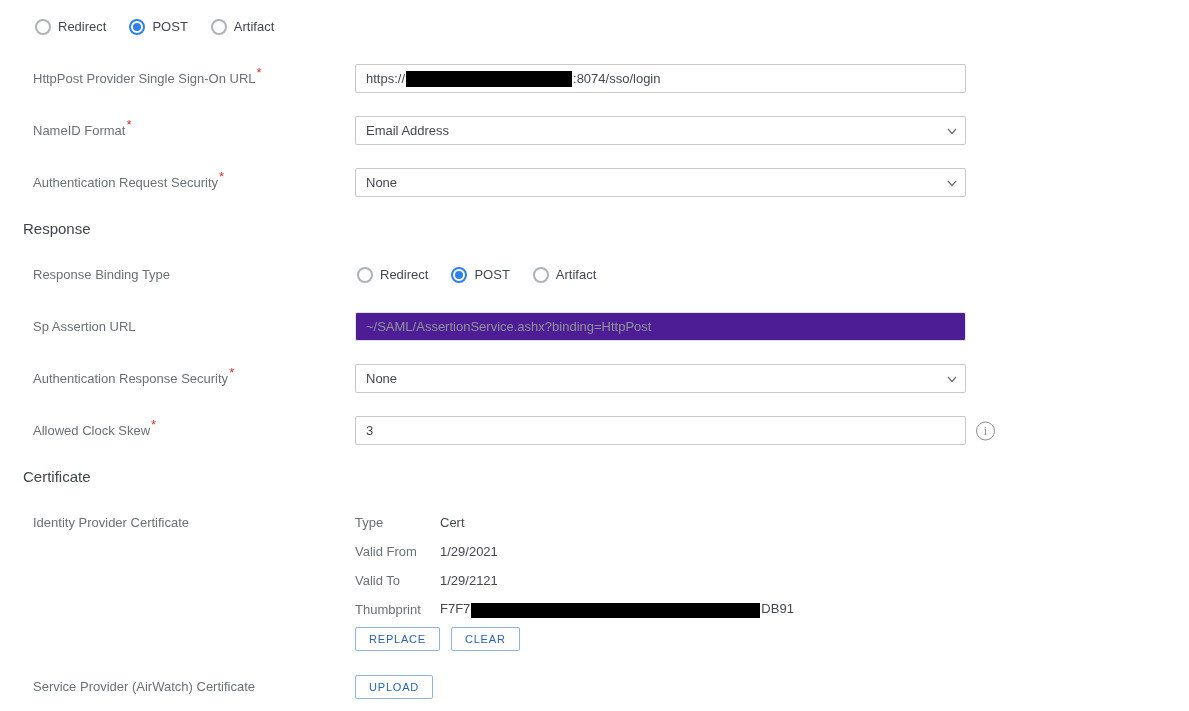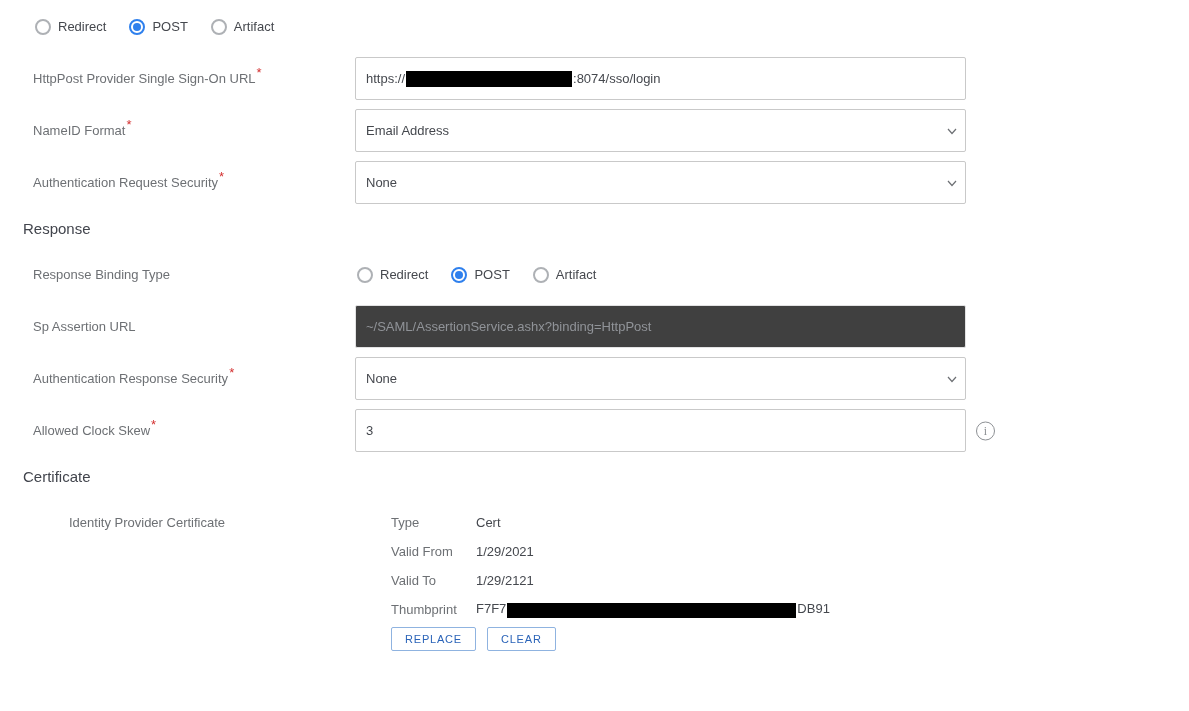--- a/index.html
+++ b/index.html
@@ -18,21 +18,20 @@
   }
   .form-row {
     display: flex;
     align-items: center;
     height: 29px;
     margin-bottom: 23px;
   }
   .form-row.top-align {
     align-items: flex-start;
     height: auto;
-    margin-left: 36px;
   }
   .form-label {
     flex: 0 0 322px;
     width: 322px;
     padding-right: 14px;
     font-size: 13px;
     color: #6d7074;
     line-height: 16px;
   }
   .form-row.top-align .form-label { padding-top: 7px; }
@@ -43,34 +42,34 @@
     line-height: 0;
     margin-left: 1px;
   }
   .control {
     flex: 0 0 611px;
     width: 611px;
     position: relative;
   }
   .text-input, .select-box {
     width: 100%;
-    height: 43px;
+    height: 29px;
     border: 1px solid #c9c9c9;
     border-radius: 2px;
     background: #ffffff;
     display: flex;
     align-items: center;
     padding: 0 10px;
     font-size: 13px;
     color: #45484e;
     white-space: nowrap;
     overflow: hidden;
   }
   .text-input.disabled {
-    background: #404040;
+    background: #4c1d95;
     border-color: #e2e2e3;
     color: #909398;
   }
   .select-box { padding-right: 26px; cursor: pointer; }
   .chevron {
     position: absolute;
     right: 9px;
     top: 50%;
     transform: translateY(-50%);
     width: 10px;
@@ -300,14 +299,20 @@
           <span class="cert-value"><span>F7F7</span><span class="redacted-bar redacted-thumbprint"></span><span>DB91</span></span>
         </div>
         <div class="btn-row">
           <button class="btn">REPLACE</button>
           <button class="btn">CLEAR</button>
         </div>
       </div>
     </div>
   </div>
 
+  <div class="form-row" style="height:26px;">
+    <div class="form-label">Service Provider (AirWatch) Certificate</div>
+    <div class="control">
+      <button class="btn">UPLOAD</button>
+    </div>
+  </div>
 
 </div>
 
 </body></html>

